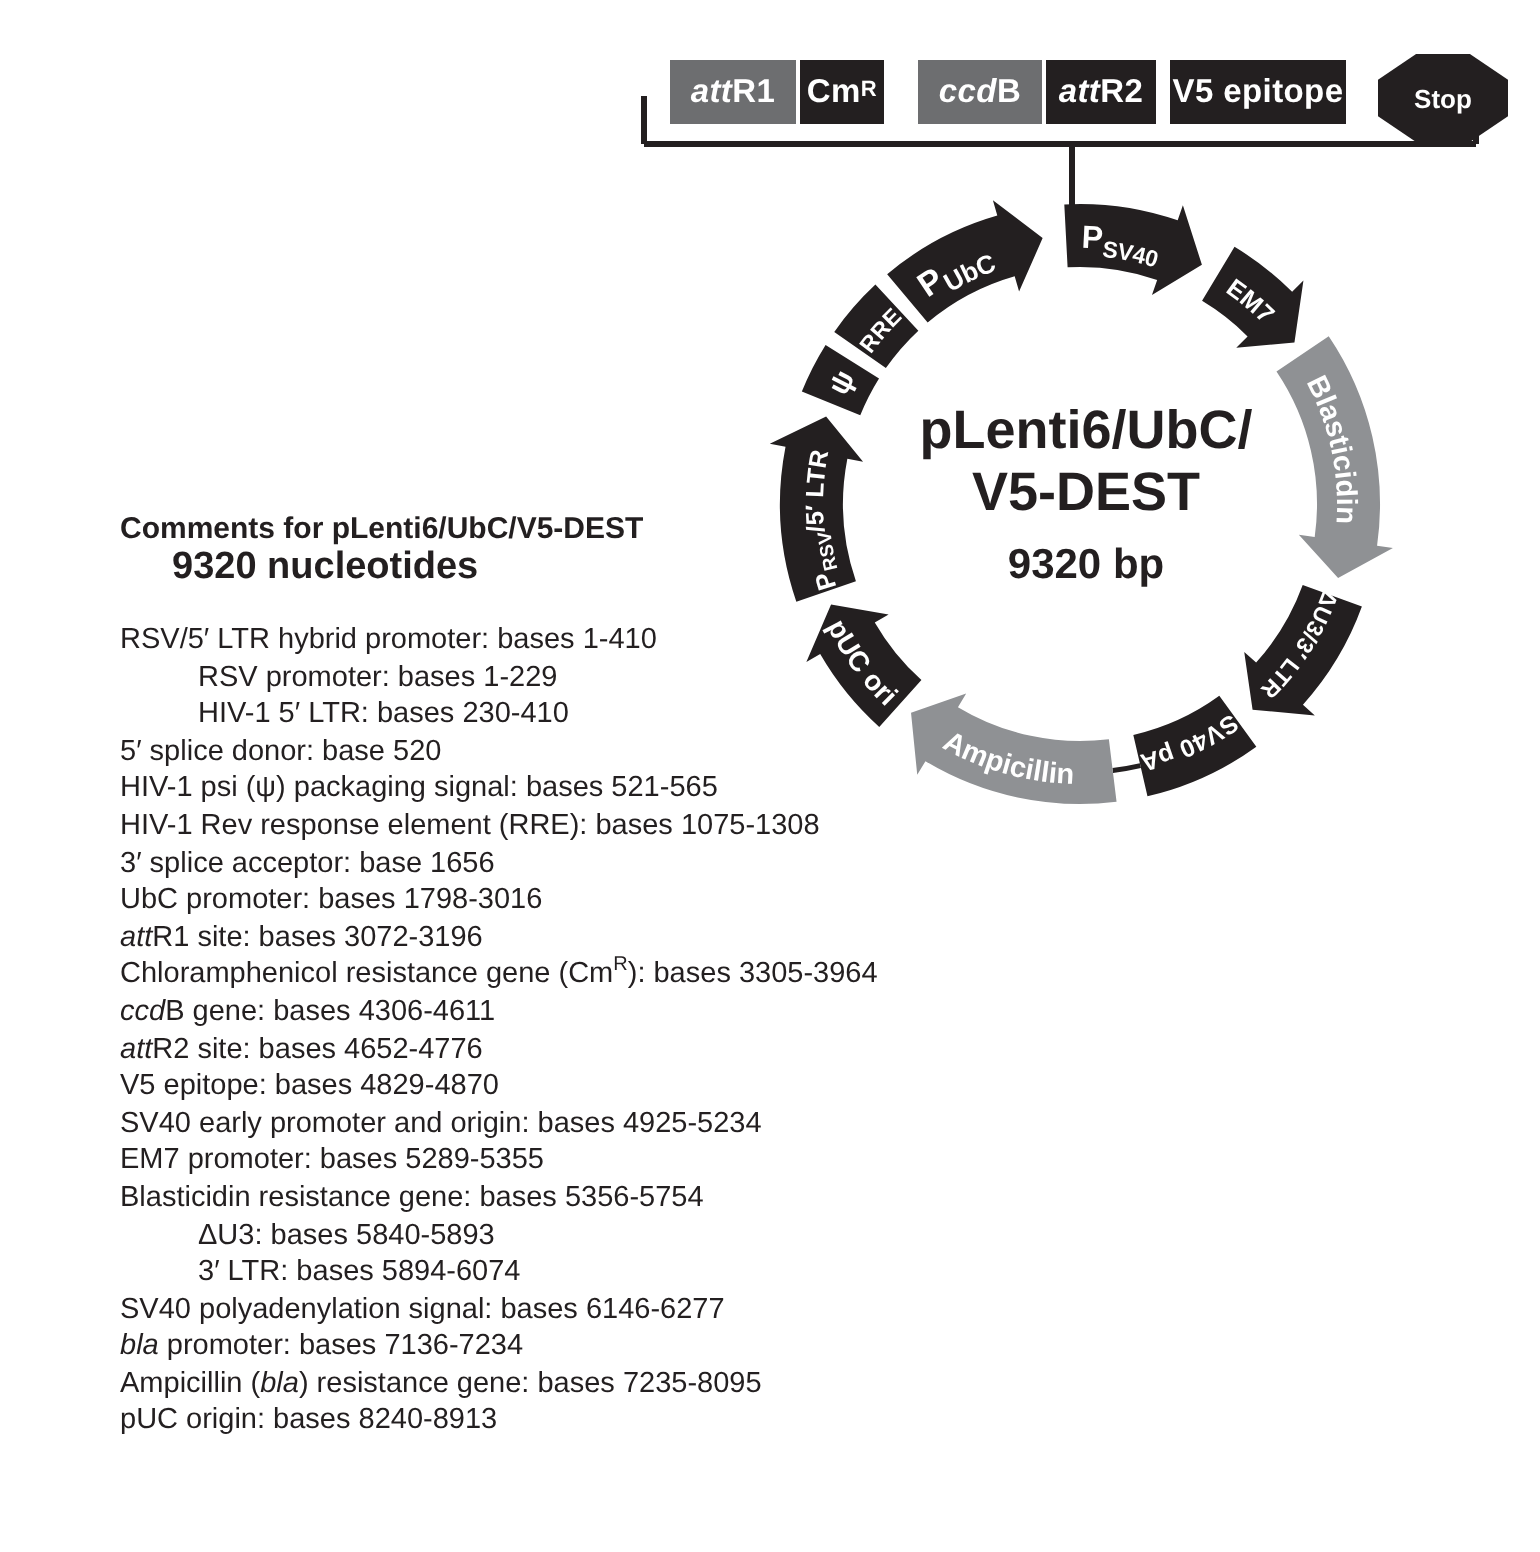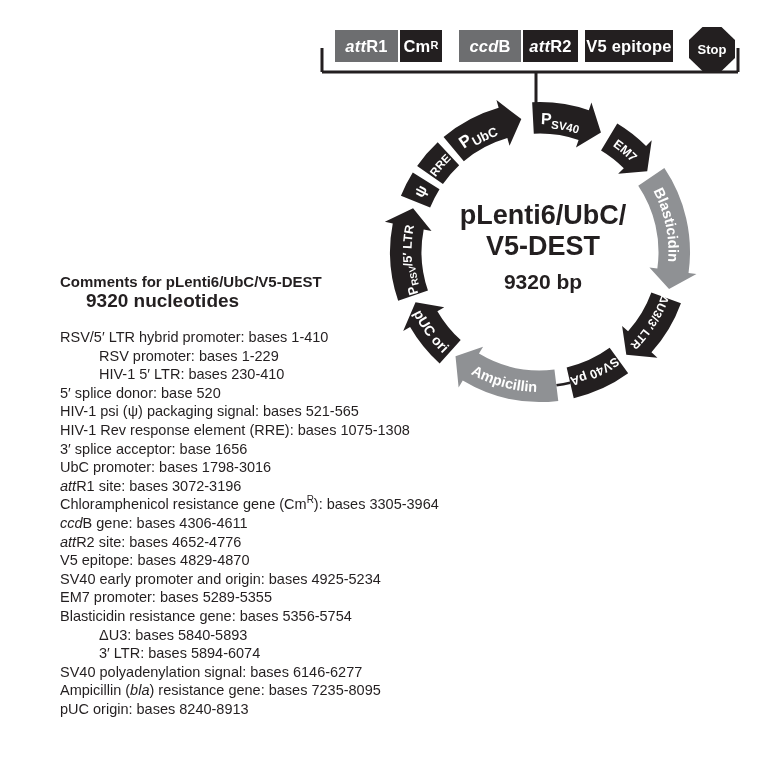--- a/index.html
+++ b/index.html
@@ -15,21 +15,21 @@
     color:#fff;font-weight:bold;font-size:16.5px;letter-spacing:.2px;white-space:nowrap;
   }
   .cas-box i{font-style:italic;font-weight:bold;}
   .cas-box sup{font-size:11px;line-height:0;position:relative;top:-1px;}
   .cas-oct{
     position:absolute;top:27px;height:44px;display:flex;align-items:center;justify-content:center;
     background:#231f20;color:#fff;font-weight:bold;font-size:13px;
     clip-path:polygon(29.3% 0,70.7% 0,100% 29.3%,100% 70.7%,70.7% 100%,29.3% 100%,0 70.7%,0 29.3%);
   }
   
-  #comments{position:absolute;left:60px;top:272px;width:380px;}
+  #comments{position:absolute;left:60px;top:255px;width:380px;}
   #comments-title{font-weight:bold;font-size:15px;line-height:19px;}
   #comments-subtitle{font-weight:bold;font-size:19px;line-height:19px;margin-left:26px;}
   #comment-lines{margin-top:18px;font-size:14.5px;}
   .c-line{line-height:18.6px;white-space:nowrap;}
   .c-line.ind{margin-left:39px;}
   .c-line i{font-style:italic;}
   .c-line sup{font-size:10px;line-height:0;}
   
   #mapsvg{position:absolute;left:0;top:0;}
   .ctr-title{font-weight:bold;font-size:27px;}
@@ -54,21 +54,21 @@
         <i>ccd</i>
         <span>B</span>
       </div>
       <div class="cas-box" style="left: 523px; width: 55px; background: rgb(35, 31, 32);">
         <i>att</i>
         <span>R2</span>
       </div>
       <div class="cas-box" style="left: 585px; width: 88px; background: rgb(35, 31, 32);">
         <span>V5 epitope</span>
       </div>
-      <div class="cas-oct" style="left: 689px; width: 46px;">Stop</div>
+      <div class="cas-oct" style="left: 689px; width: 65px;">Stop</div>
     </div>
 
   <svg id="mapsvg" width="770" height="776" viewBox="0 0 770 776">
     <g id="bracket-group">
         <line x1="322" y1="48" x2="322" y2="72" stroke="#231f20" stroke-width="3"></line>
         <line x1="322" y1="72" x2="738" y2="72" stroke="#231f20" stroke-width="3"></line>
         <line x1="738" y1="48" x2="738" y2="72" stroke="#231f20" stroke-width="3"></line>
         <line x1="536" y1="72" x2="536" y2="104" stroke="#231f20" stroke-width="3"></line>
       </g>
     <g id="ring">
@@ -128,18 +128,19 @@
         <div class="c-line"><span>Chloramphenicol resistance gene (Cm</span><sup>R</sup><span>): bases 3305-3964</span></div>
         <div class="c-line"><i>ccd</i><span>B gene: bases 4306-4611</span></div>
         <div class="c-line"><i>att</i><span>R2 site: bases 4652-4776</span></div>
         <div class="c-line"><span>V5 epitope: bases 4829-4870</span></div>
         <div class="c-line"><span>SV40 early promoter and origin: bases 4925-5234</span></div>
         <div class="c-line"><span>EM7 promoter: bases 5289-5355</span></div>
         <div class="c-line"><span>Blasticidin resistance gene: bases 5356-5754</span></div>
         <div class="c-line ind"><span>ΔU3: bases 5840-5893</span></div>
         <div class="c-line ind"><span>3′ LTR: bases 5894-6074</span></div>
         <div class="c-line"><span>SV40 polyadenylation signal: bases 6146-6277</span></div>
+        <div class="c-line"><i>bla</i><span> promoter: bases 7136-7234</span></div>
         <div class="c-line"><span>Ampicillin (</span><i>bla</i><span>) resistance gene: bases 7235-8095</span></div>
         <div class="c-line"><span>pUC origin: bases 8240-8913</span></div>
       </div>
   </div>
 
 </div>
 
 </body></html>

